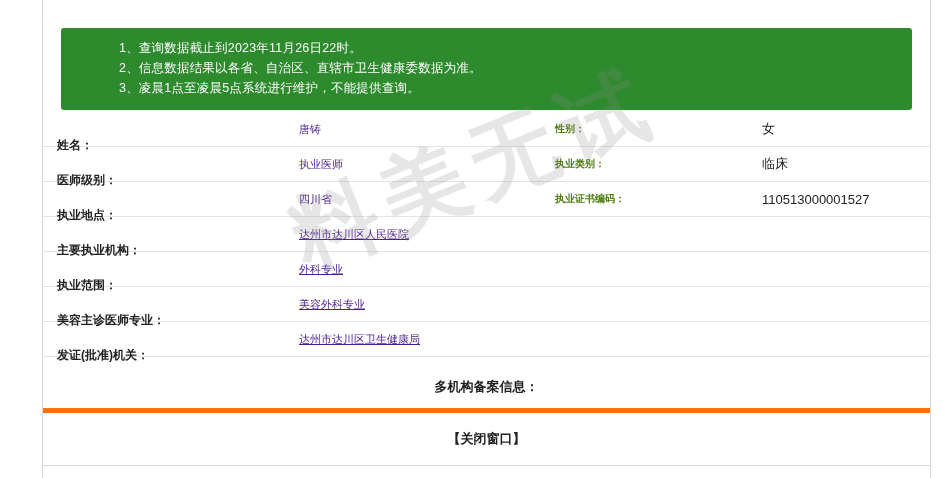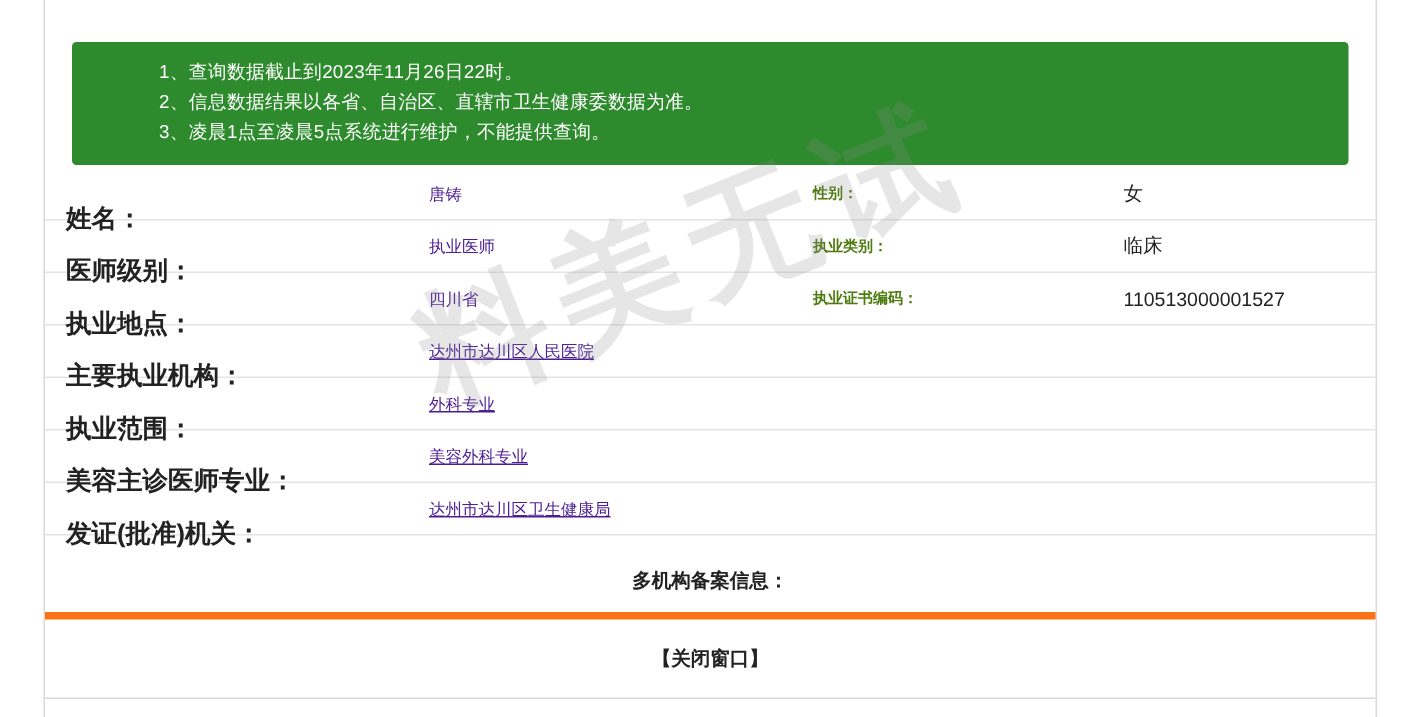--- a/index.html
+++ b/index.html
@@ -11,21 +11,21 @@
     width: 947px;
     height: 478px;
     font-family: "Liberation Sans", sans-serif;
     font-size: 13px;
     color: #222;
     position: relative;
     overflow: hidden;
   }
   .page {
     position: absolute;
-    left: 0;
+    left: 13px;
     top: 0;
     width: 846px;
     height: 478px;
     background: #ffffff;
     box-sizing: border-box;
   }
   .left-rule {
     position: absolute;
     left: 29px;
     top: 0;
@@ -100,21 +100,21 @@
     display: flex;
     height: 34px;
     align-items: center;
     border-bottom: 1px solid #e4e4e4;
     position: relative;
   }
   .cell-label {
     width: 256px;
     box-sizing: border-box;
     padding-left: 14px;
-    font-size: 17px;
+    font-size: 12px;
     color: #222;
     font-weight: bold;
     white-space: nowrap;
     margin-top: 33px;
   }
   .cell-value {
     width: 256px;
     box-sizing: border-box;
     font-size: 11px;
     color: #4c1d95;

